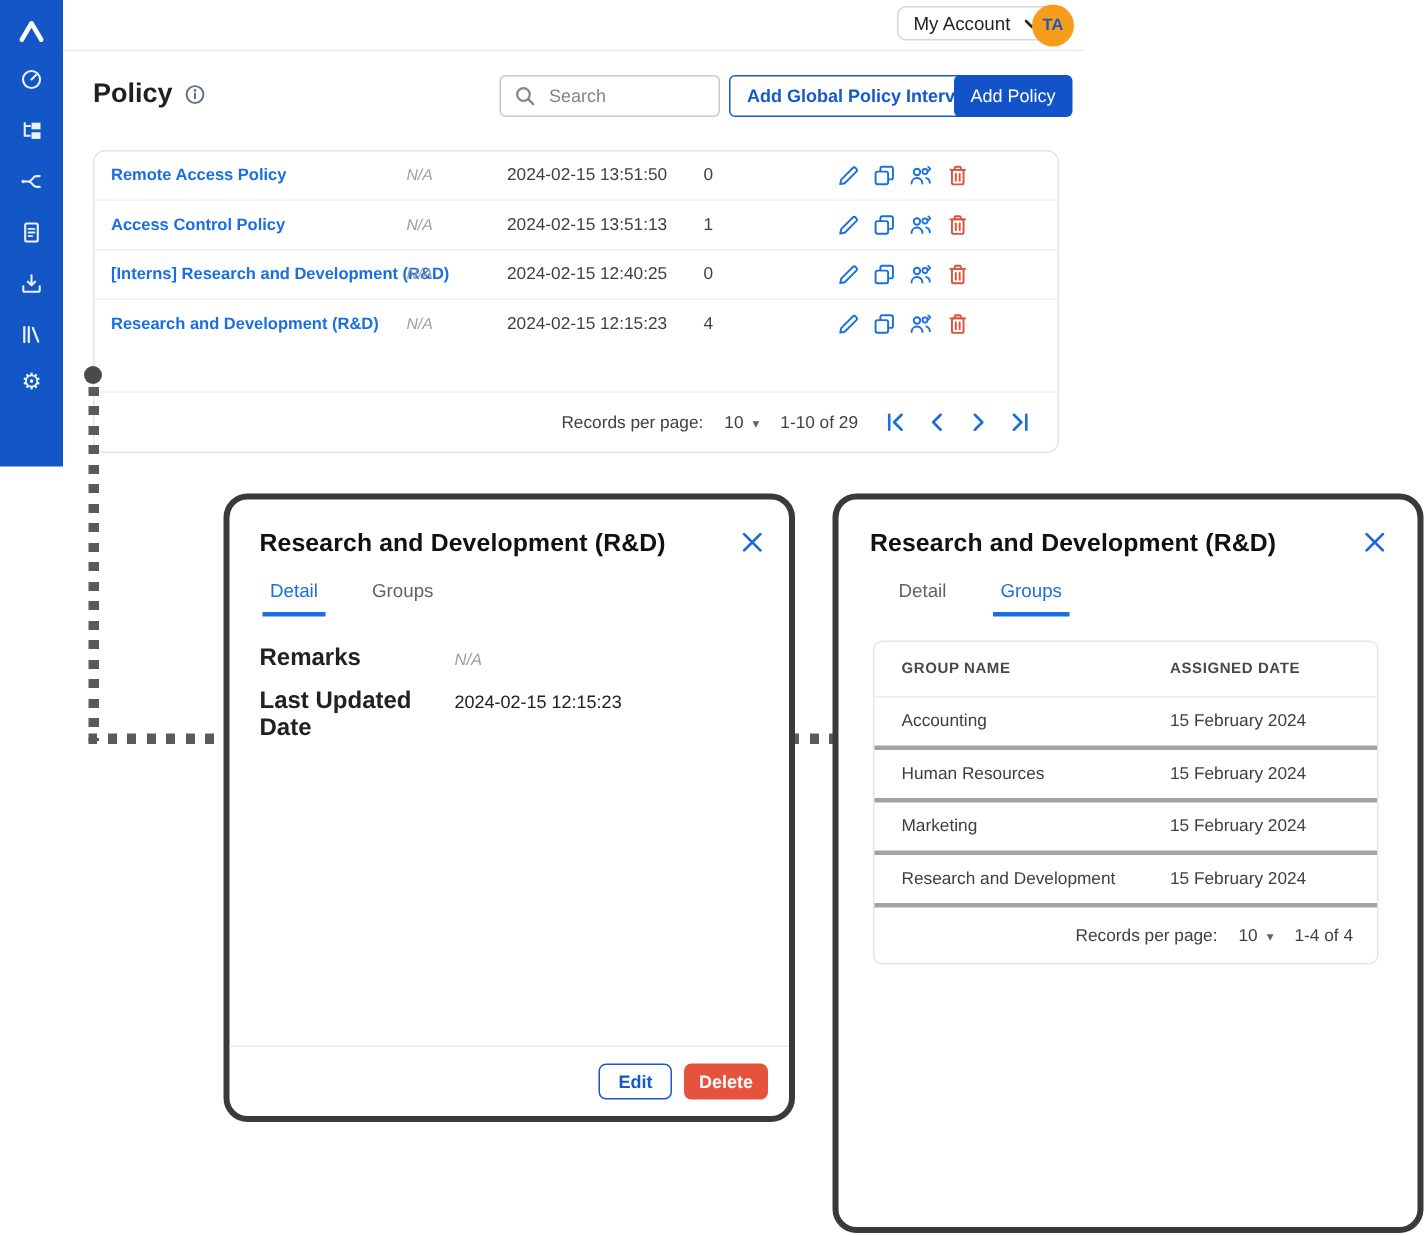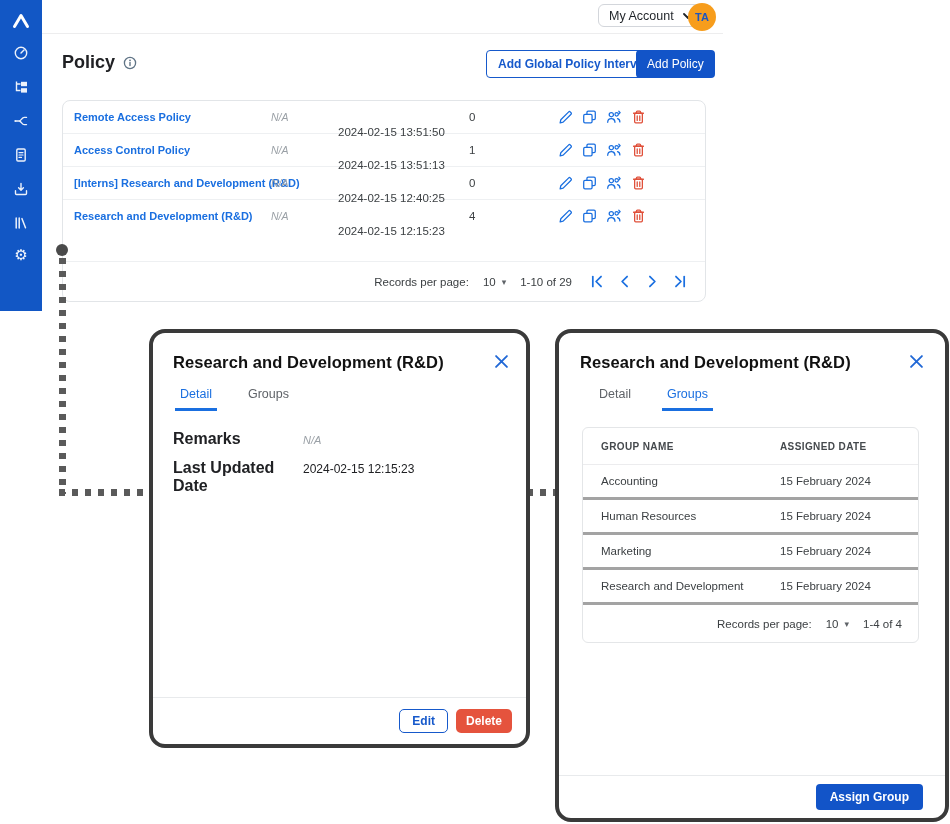--- a/index.html
+++ b/index.html
@@ -36,21 +36,21 @@
   
   .card{position:absolute;left:62px;top:100px;width:644px;height:202px;border:1px solid #e2e5e8;
     border-radius:8px;background:#fff;box-sizing:border-box;}
   .t-head{position:relative;height:34px;border-bottom:1px solid #e6e8ea;}
   .t-head span{position:absolute;top:50%;transform:translateY(-50%);font-size:10px;font-weight:700;
     letter-spacing:.4px;color:#45494d;}
   .t-row{position:relative;height:32px;border-bottom:1px solid #eef0f2;}
   .cell{position:absolute;top:50%;transform:translateY(-50%);font-size:11.5px;color:#3c4043;white-space:nowrap;}
   .c-name{left:11px;color:#1a6fe0;font-weight:600;font-size:11px;cursor:pointer;}
   .c-remark{left:208px;font-style:italic;color:#9aa0a6;font-size:10.5px;}
-  .c-date{left:275px;margin-top:15px;}
+  .c-date{left:275px;}
   .c-group{left:406px;}
   .c-action{left:478px;width:122px;display:flex;gap:9px;justify-content:center;align-items:center;}
   .h-action{left:478px;width:122px;text-align:center;}
   .icon-btn{display:flex;cursor:pointer;}
   .pager{position:absolute;left:0;right:0;bottom:0;height:39px;display:flex;align-items:center;
     justify-content:flex-end;gap:14px;padding-right:18px;font-size:11.5px;color:#3c4043;}
   .pp{display:flex;align-items:center;gap:6px;cursor:pointer;}
   .caret{color:#5f6368;font-size:9px;}
   .pg-arrows{display:flex;align-items:center;gap:15px;margin-left:4px;}
   .pg-arrows span{display:flex;cursor:pointer;}
@@ -181,20 +181,29 @@
     <span class="page-title">Policy</span>
     <span style="display:flex;cursor:pointer;">
       <svg width="14" height="14" viewBox="0 0 14 14">
           <circle cx="7" cy="7" r="5.6" fill="none" stroke="#5f7385" stroke-width="1.3"></circle>
           <path d="M7 6.4v3.1" stroke="#5f7385" stroke-width="1.4" stroke-linecap="round"></path>
           <circle cx="7" cy="4.3" r=".9" fill="#5f7385"></circle>
         </svg>
     </span>
   </div>
 
+  <div class="search-box">
+    <span style="display:flex;">
+      <svg width="14" height="14" viewBox="0 0 14 14">
+          <circle cx="6" cy="6" r="4.2" fill="none" stroke="#80868b" stroke-width="1.5"></circle>
+          <path d="M9.2 9.2l3.2 3.2" stroke="#80868b" stroke-width="1.5" stroke-linecap="round"></path>
+        </svg>
+    </span>
+    <input placeholder="Search" style="">
+  </div>
   <div class="btn-outline">Add Global Policy Interval</div>
   <div class="btn-primary">Add Policy</div>
 
   <div class="card">
 
     <div class="t-row">
       <span class="cell c-name">Remote Access Policy</span>
       <span class="cell c-remark">N/A</span>
       <span class="cell c-date">2024-02-15 13:51:50</span>
       <span class="cell c-group">0</span>
@@ -450,16 +459,13 @@
       <div class="g-pager">
         <span>Records per page:</span>
         <span class="pp">
           <span>10</span>
           <span class="caret">▾</span>
         </span>
         <span>1-4 of 4</span>
       </div>
     </div>
   </div>
-  <div class="m-footer2">
-    <span class="btn-assign">Assign Group</span>
-  </div>
 </div>
 
 </body></html>

